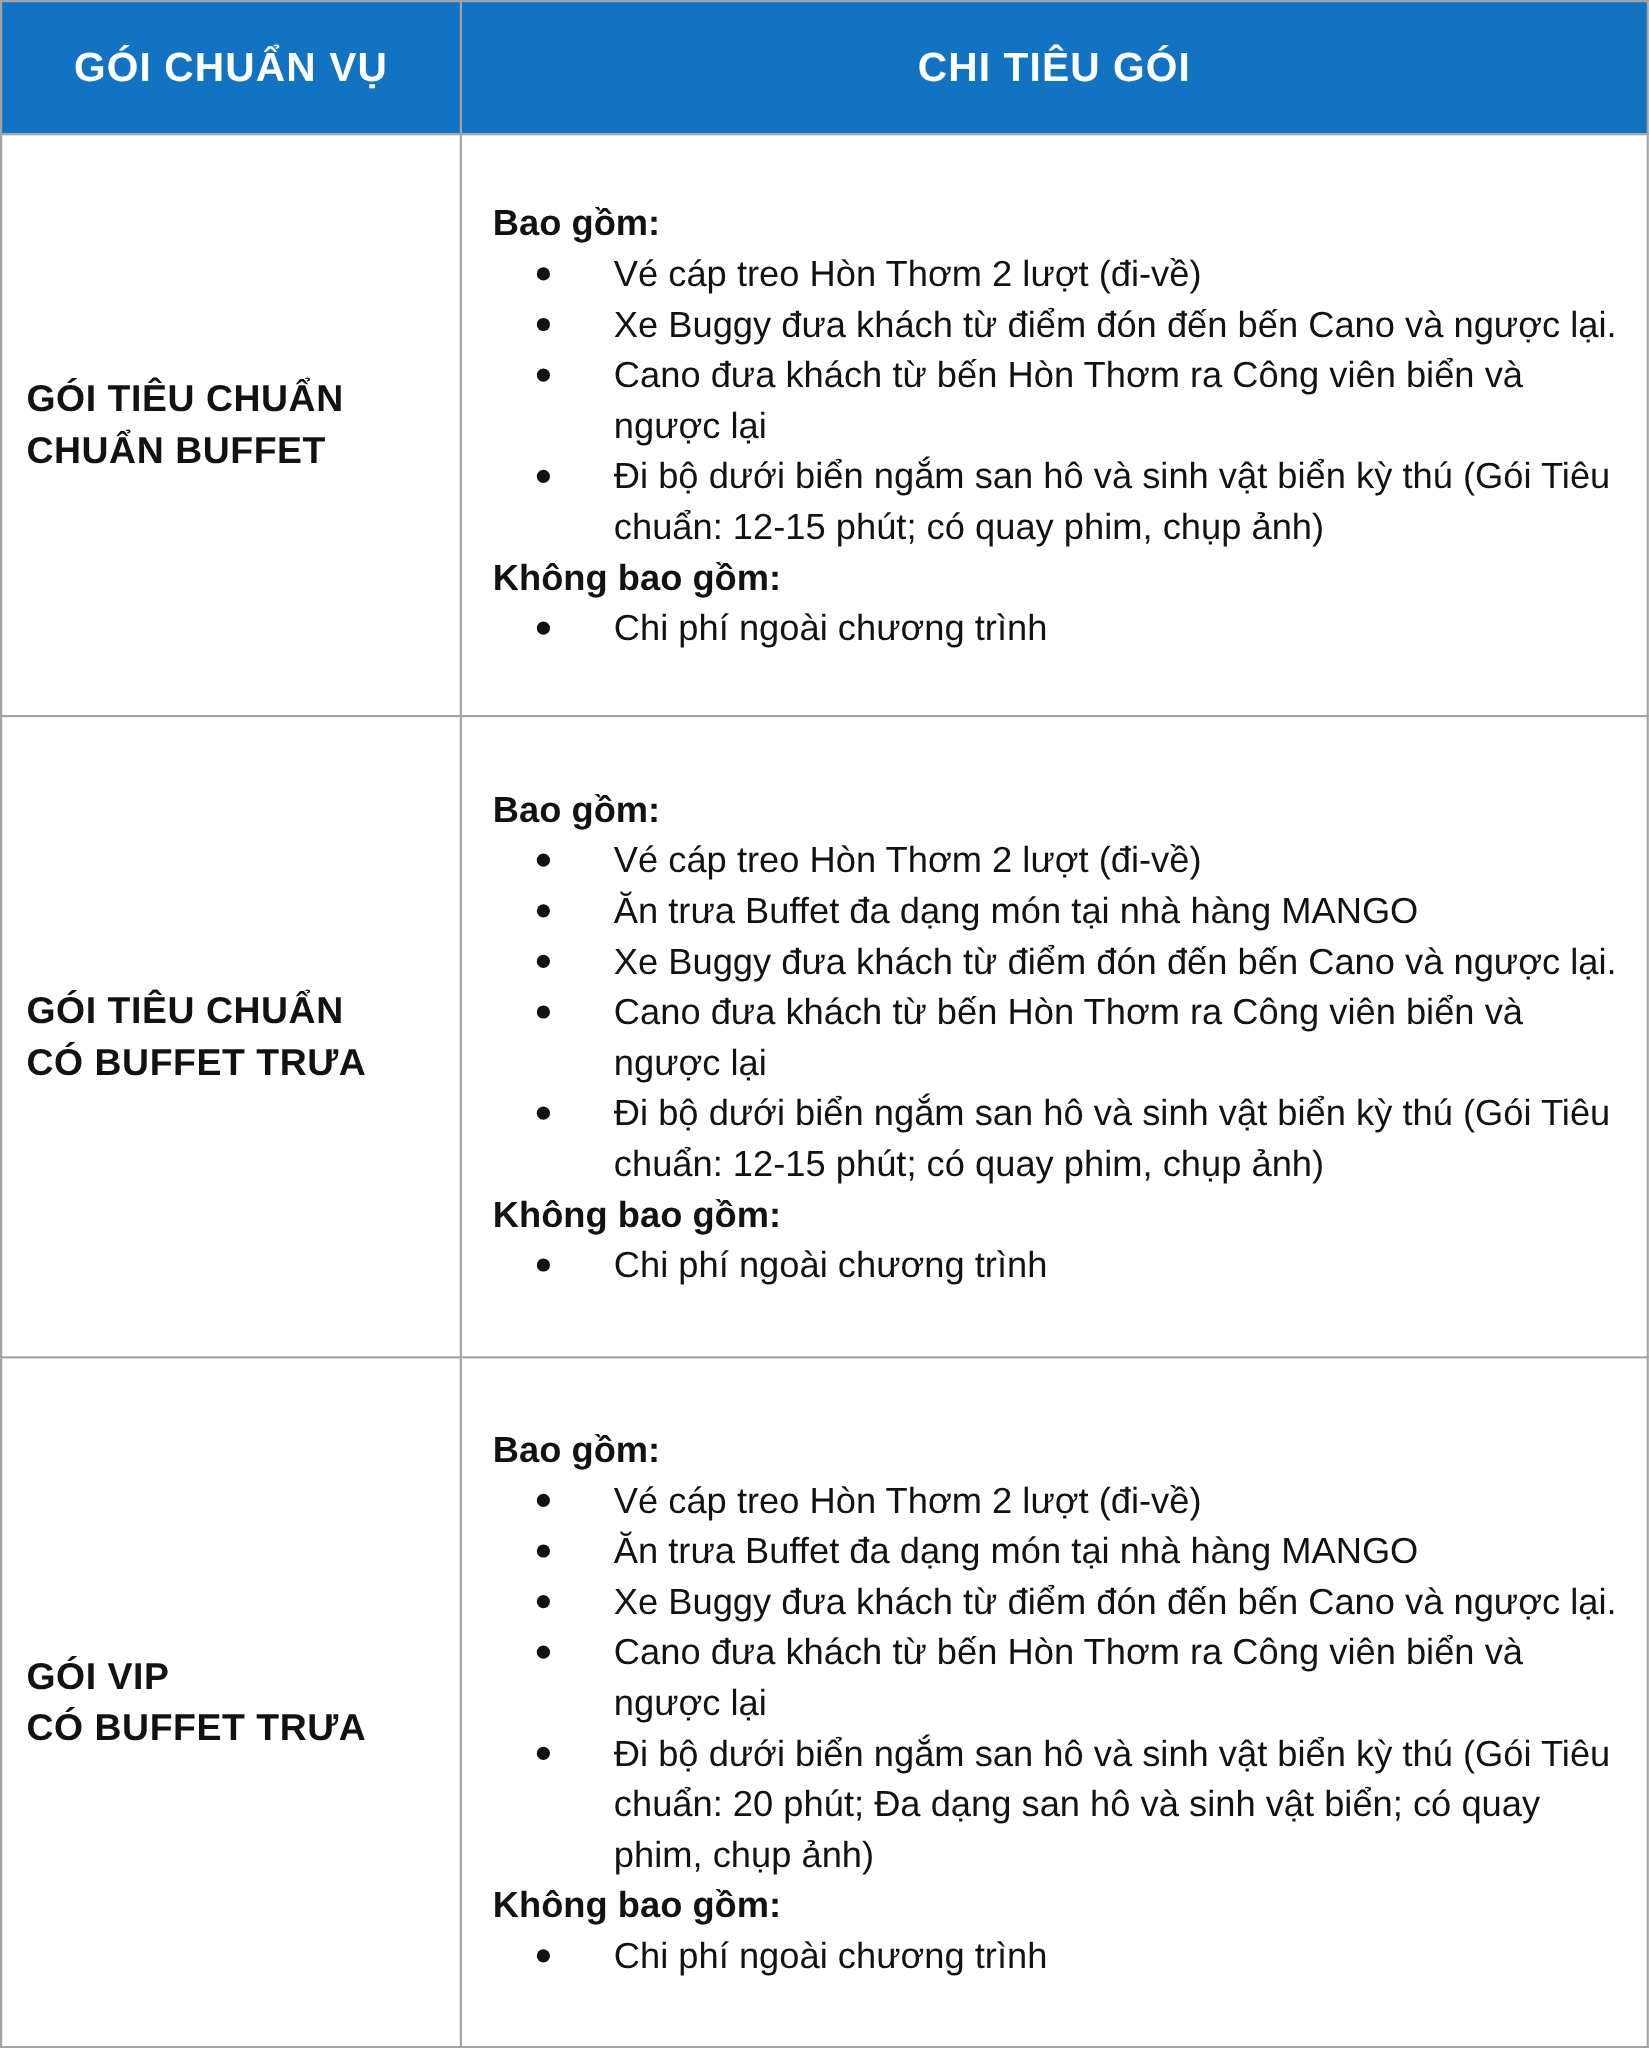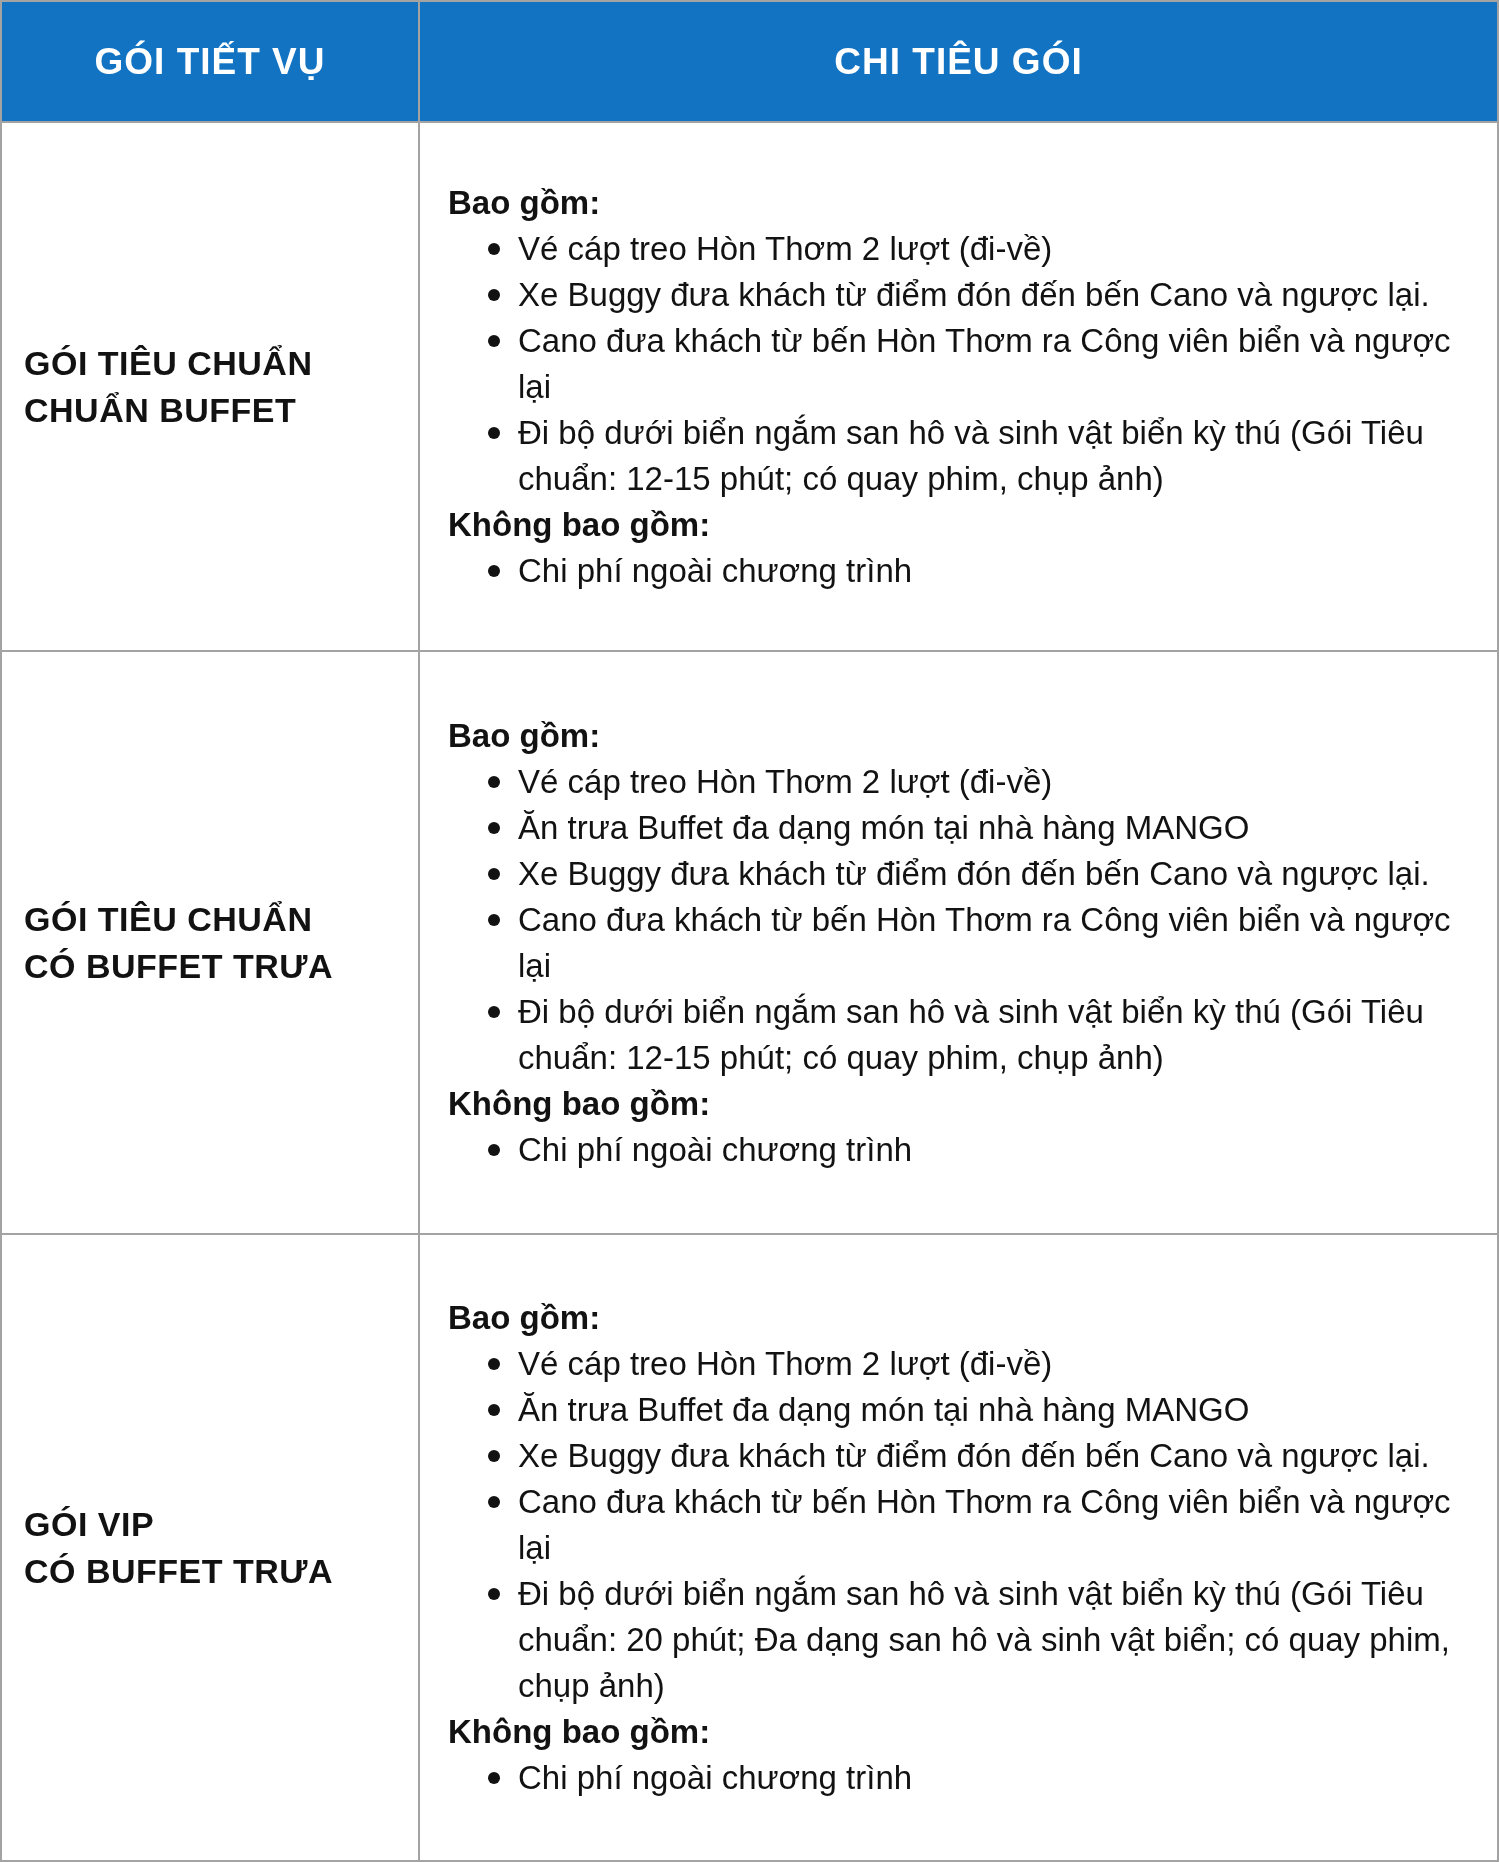--- a/index.html
+++ b/index.html
@@ -47,36 +47,36 @@
   }
   .section-label{font-weight:bold;}
   ul.items{margin:0;padding:0;list-style:none;}
   ul.items li{display:flex;align-items:flex-start;padding-left:40px;}
   .bullet{
     flex:0 0 12px;
     width:12px;height:12px;border-radius:50%;
     background:var(--text);
     margin:17px 18px 0 0;
   }
-  .li-text{flex:1;}
+  .li-text{flex:1;margin-left:40px;}
   tr.r1{height:529px;}
   tr.r2{height:583px;}
   tr.r3{height:627px;}
 </style>
 </head>
 <body>
 
 <table class="pkg-table">
   <colgroup>
       <col class="c1">
       <col class="c2">
     </colgroup>
   <thead>
     <tr>
-      <th>GÓI TIẾT VỤ</th>
+      <th>GÓI CHUẨN VỤ</th>
       <th>CHI TIÊU GÓI</th>
     </tr>
   </thead>
   <tbody>
 
     <tr class="r1">
       <td class="package-cell">
         <div>GÓI TIÊU CHUẨN</div>
         <div>CHUẨN BUFFET</div>
       </td>

